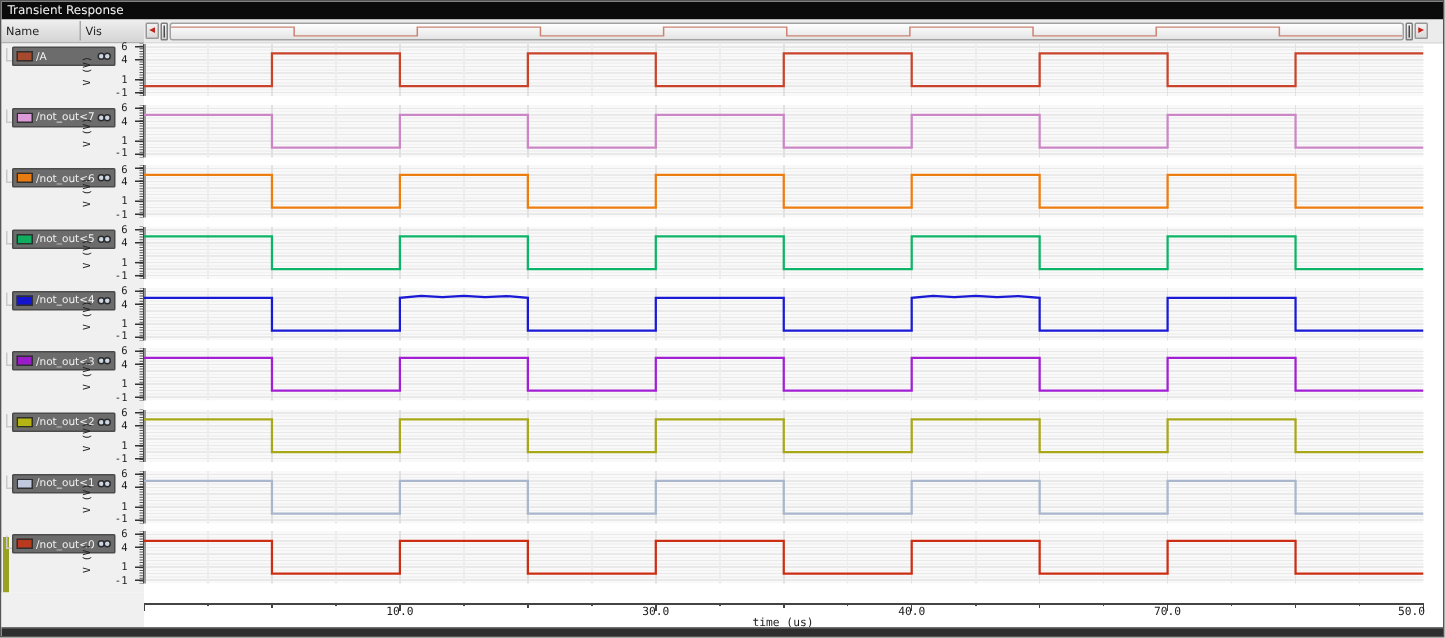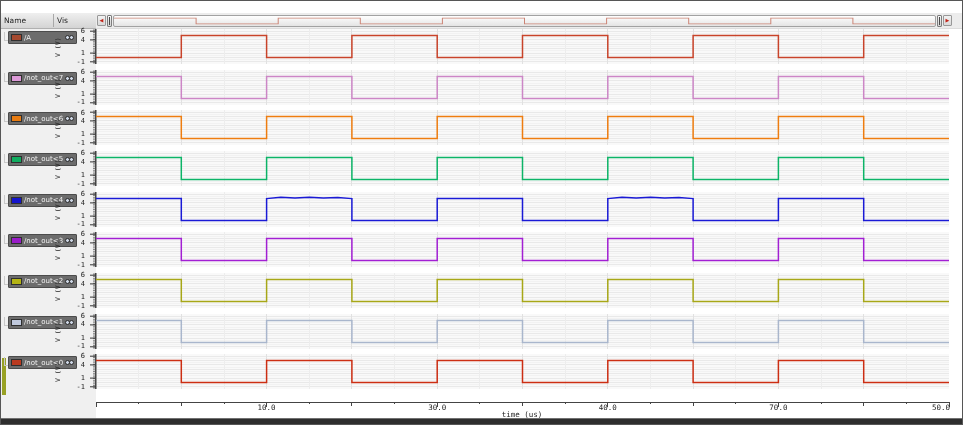--- a/index.html
+++ b/index.html
@@ -65,20 +65,23 @@
   .xaxis .axmask{position:absolute;left:0;top:0;width:95px;height:24px;background:#f0f0f0;}
   
   .bottombar{position:absolute;left:0;bottom:0;width:100%;height:6px;background:#2e2e2e;
              border-top:1px solid #707070;box-sizing:border-box;}
 </style>
 </head>
 <body>
 
 <div class="window">
 
+  <div class="titlebar">
+    <span>Transient Response</span>
+  </div>
 
   <div class="panel-header">
     <span class="name-h">Name</span>
     <span class="col-div"></span>
     <span class="vis-h">Vis</span>
   </div>
 
   <div class="overviewrow">
     <button class="ov-arrow">◀</button>
     <span class="ov-handle">

